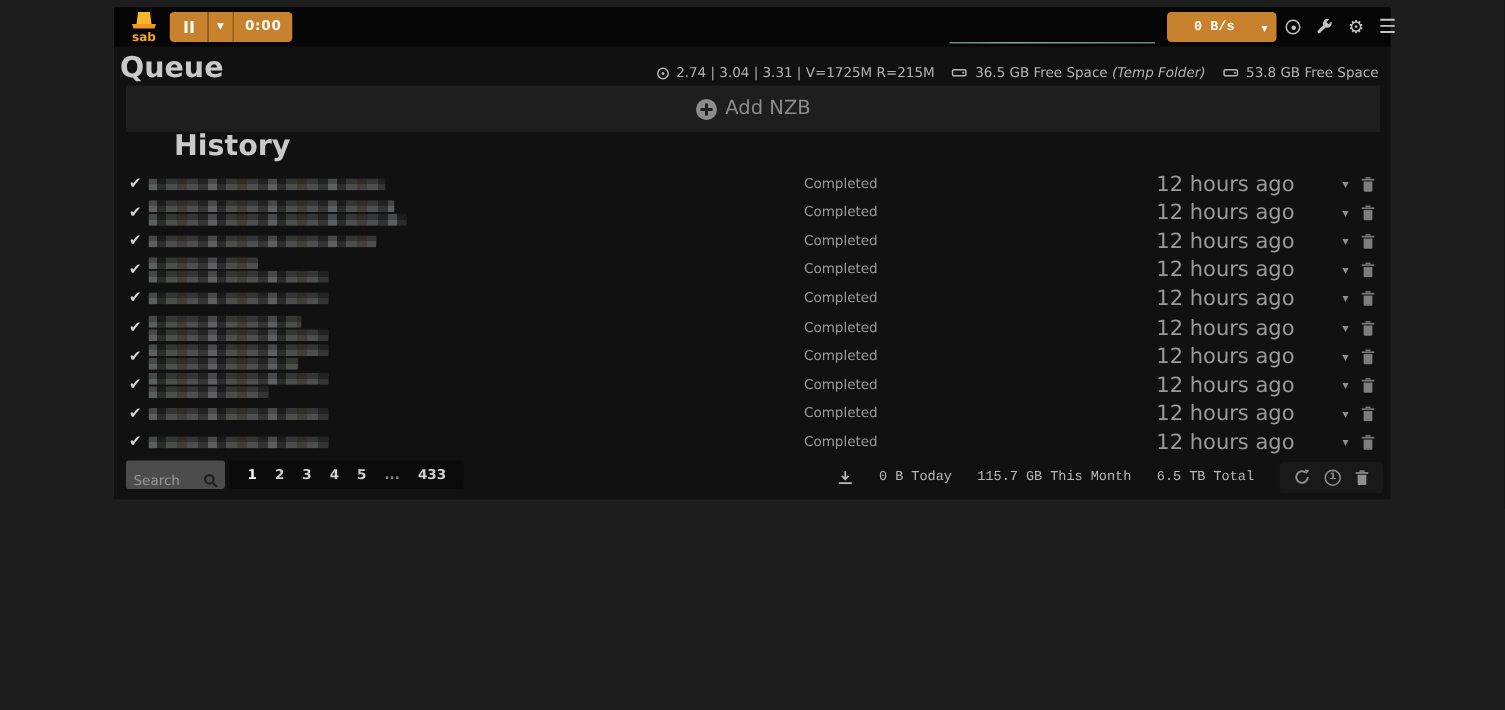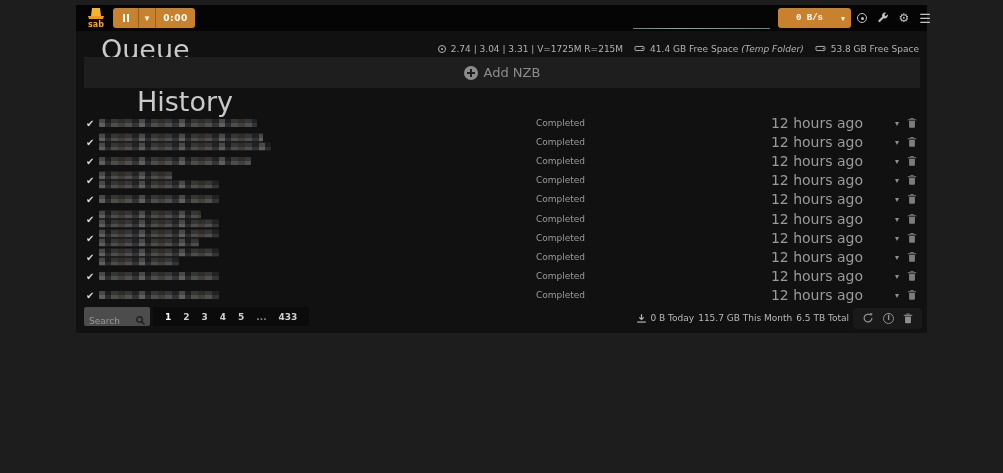--- a/index.html
+++ b/index.html
@@ -22,21 +22,21 @@
   .speed-graph { position:absolute; left:557px; top:23px; width:137px; height:1px; background:linear-gradient(90deg,#6e827b,#8fa39b 30%,#7d918a 70%,#6e827b); }
   .speed-btn { position:absolute; left:702px; top:3px; width:73px; height:20px; font-size:9px; font-weight:bold; cursor:pointer; display:flex; align-items:center; justify-content:center; gap:0; }
   .speed-btn .lbl { flex:1; text-align:center;font-family:Liberation Mono, monospace; }
   .speed-btn .car { font-size:8px; padding-right:6px; }
   .top-icons { position:absolute; left:779px; top:0; height:26px; display:flex; align-items:center; gap:7px; }
   .top-icon { width:14px; height:16px; display:flex; align-items:center; justify-content:center; color:#c2c2c2; font-size:12px; cursor:pointer; }
   .circle-dot { width:10px; height:10px; border:1.3px solid #c2c2c2; border-radius:50%; position:relative; }
   .circle-dot::after { content:''; position:absolute; left:50%; top:50%; width:3px; height:3px; margin:-1.5px 0 0 -1.5px; background:#c2c2c2; border-radius:50%; }
 
   
-  .section-title { position:absolute; left:25px; color:#c9c9c9; font-size:27px; font-weight:400; }
+  .section-title { position:absolute; left:4px; color:#c9c9c9; font-size:19px; font-weight:700; }
   .queue-title { top:29px; }
   .queue-stats { position:absolute; right:8px; top:38px; display:flex; align-items:center; gap:5px; color:#b3b3b3; font-size:9px; white-space:nowrap; }
   .queue-stats .circle-dot { width:8px; height:8px; border-color:#b3b3b3; }
   .queue-stats .circle-dot::after { background:#b3b3b3; width:2px; height:2px; margin:-1px 0 0 -1px; }
   .queue-stats em { font-style:italic; }
   .addnzb { position:absolute; left:8px; top:52px; width:836px; height:31px; background:#1e1e1e; display:flex; align-items:center; justify-content:center; gap:6px; color:#8c8c8c; font-size:13px; cursor:pointer; }
   .plus-circle { width:14px; height:14px; background:#8c8c8c; border-radius:50%; position:relative; }
   .plus-circle::before, .plus-circle::after { content:''; position:absolute; background:#1e1e1e; }
   .plus-circle::before { left:3px; top:6px; width:8px; height:2px; }
   .plus-circle::after { left:6px; top:3px; width:2px; height:8px; }
@@ -59,21 +59,21 @@
   
   .footer { position:absolute; left:0; top:301px; width:851px; height:24px; }
   .search-box { position:absolute; left:8px; top:1px; width:66px; height:19px; background:#4c4c4c; border-radius:2px; display:flex; align-items:flex-end; }
   .search-box input { flex:1; min-width:0; background:transparent; border:none; outline:none; color:#ddd; font-size:9px; padding:0 2px 0 5px; font-family:inherit; }
   .search-box input::placeholder { color:#969696; }
   .search-box .mag { padding-right:4px; line-height:0; cursor:pointer; }
   .pagination { position:absolute; left:77px; top:1px; height:19px; background:#0b0b0b; border-radius:2px; display:flex; align-items:center; padding:0 6px; }
   .page-btn { background:none; border:none; color:#cfcfcf; font-size:9px; font-weight:bold; padding:0 6px; cursor:pointer; font-family:inherit; }
   .page-btn.active { color:#ffffff; }
   .page-btn.ellipsis { color:#8a8a8a; cursor:default; }
-  .foot-right { position:absolute; right:5px; top:0; height:24px; display:flex; align-items:center; gap:4px; color:#b8b8b8; font-size:9px; white-space:nowrap; }
+  .foot-right { position:absolute; right:5px; top:0; height:24px; display:flex; align-items:center; gap:17px; color:#b8b8b8; font-size:9px; white-space:nowrap;font-family:Liberation Mono, monospace; }
   .foot-right .txt { color:#b8b8b8; }
   .icon-pill { background:#191919; border-radius:3px; height:21px; display:flex; align-items:center; gap:5px; padding:0 7px; }
   .icon-pill button { background:none; border:none; cursor:pointer; line-height:0; padding:2px; color:#8f8f8f; font-size:11px; font-family:inherit; }
   .info-circle { width:11px; height:11px; border:1.2px solid #8f8f8f; border-radius:50%; color:#8f8f8f; font-size:8px; font-weight:bold; display:flex; align-items:center; justify-content:center; font-style:normal; }
   svg { display:block; }
 </style>
 </head>
 <body>
 
 <div class="app">
@@ -127,21 +127,21 @@
 
   <h1 class="section-title queue-title">Queue</h1>
 
   <div class="queue-stats">
     <span class="circle-dot"></span>
     <span>2.74 | 3.04 | 3.31 | V=1725M R=215M</span>
     <svg width="11" height="11" viewBox="0 0 16 16" style="margin-left:6px">
       <rect x="1.5" y="5" width="13" height="6" rx="1.2" fill="none" stroke="#b3b3b3" stroke-width="1.4"></rect>
       <circle cx="12" cy="8" r="1" fill="#b3b3b3"></circle>
     </svg>
-    <span><span>41.4 GB Free Space</span> <em>(Temp Folder)</em></span>
+    <span><span>36.5 GB Free Space</span> <em>(Temp Folder)</em></span>
     <svg width="11" height="11" viewBox="0 0 16 16" style="margin-left:6px">
       <rect x="1.5" y="5" width="13" height="6" rx="1.2" fill="none" stroke="#b3b3b3" stroke-width="1.4"></rect>
       <circle cx="12" cy="8" r="1" fill="#b3b3b3"></circle>
     </svg>
     <span>53.8 GB Free Space</span>
   </div>
 
   <div class="addnzb">
     <span class="plus-circle"></span>
     <span>Add NZB</span>

